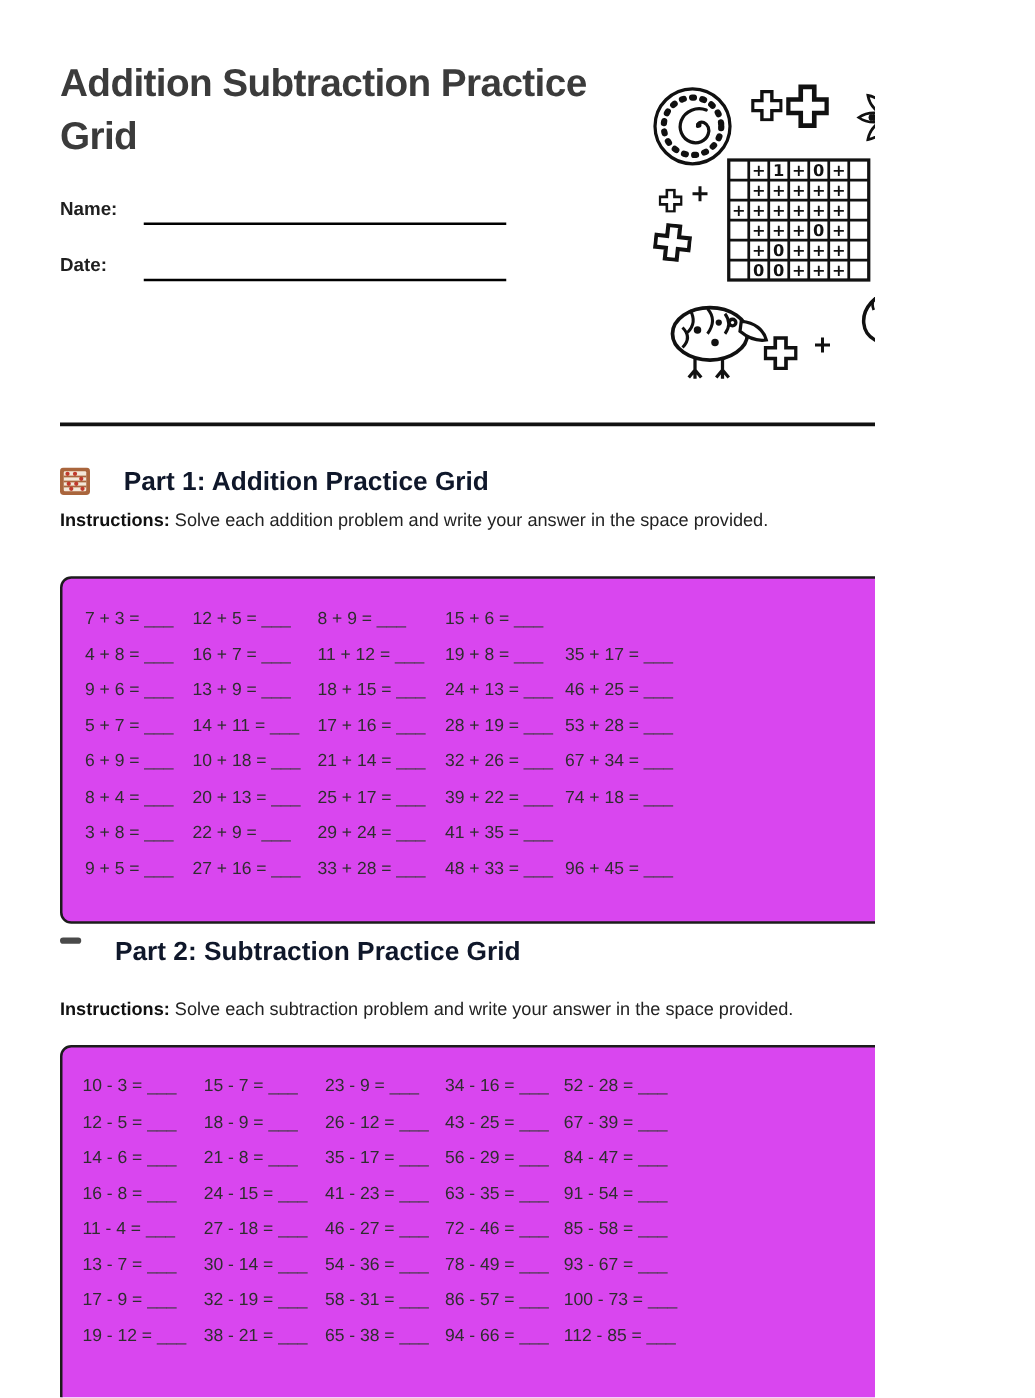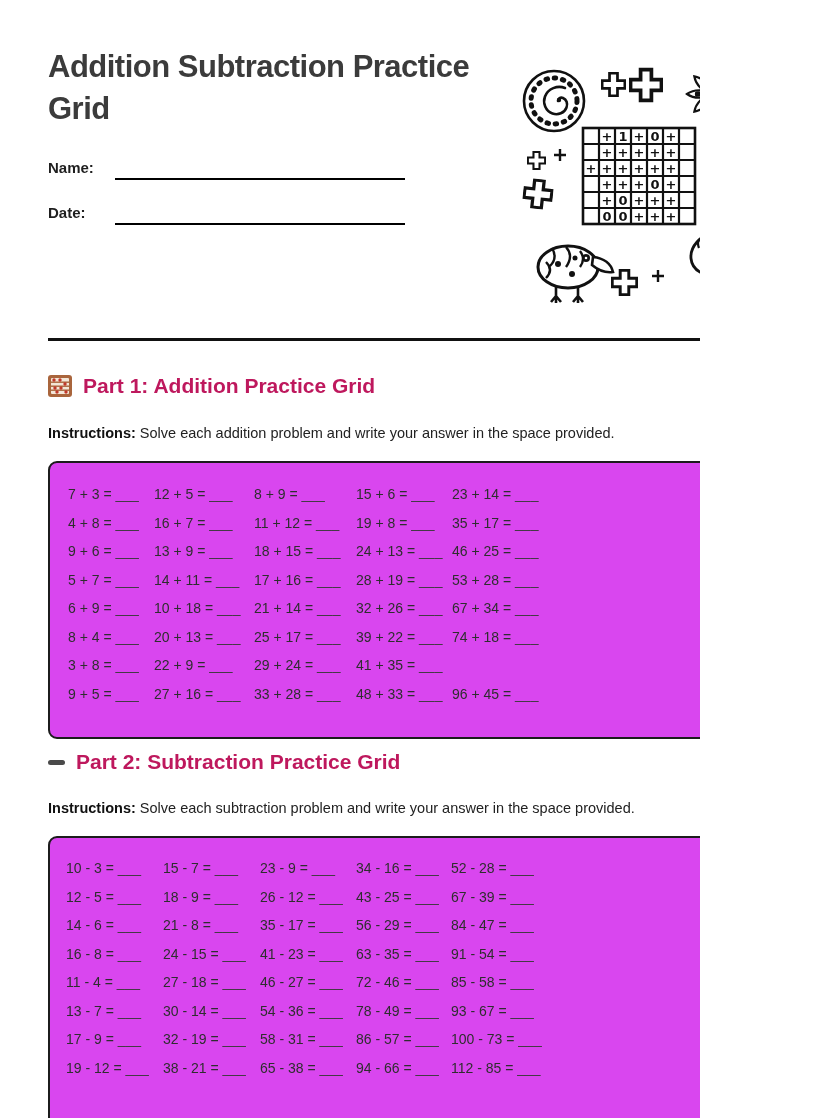--- a/index.html
+++ b/index.html
@@ -7,27 +7,27 @@
         font-family:"Liberation Sans",sans-serif;color:#2e2e2e;}
   .title{position:absolute;left:48px;top:46px;width:430px;font-size:31px;line-height:42px;
          font-weight:bold;color:#3b3b3b;letter-spacing:-0.5px;}
   .field-row{position:absolute;left:48px;display:flex;align-items:flex-end;}
   .field-row.name{top:158px;}
   .field-row.date{top:203px;align-items:flex-end;}
   .field-label{font-size:15px;font-weight:bold;color:#1f1f1f;width:67px;padding-bottom:4px;}
   .field-line{width:290px;height:20px;border-bottom:2px solid #000;}
   .illustration{position:absolute;left:500px;top:52px;}
   .rule{position:absolute;left:48px;top:338px;width:732px;height:3px;background:#111;}
-  .part-heading{position:absolute;left:48px;display:flex;align-items:center;gap:11px;
-                font-size:21px;font-weight:bold;color:#be185d;}
+  .part-heading{position:absolute;left:48px;display:flex;gap:27px;
+                font-size:21px;font-weight:bold;color:#0f172a;}
   .part-heading.p1{top:374px;}
   .part-heading.p2{top:750px;}
   .minus-glyph{display:inline-block;width:17px;height:5px;background:#4a4a4a;border-radius:2.5px;}
   .instructions{position:absolute;left:48px;font-size:14.5px;color:#222;}
-  .instructions.p1{top:425px;text-align:right;}
+  .instructions.p1{top:409px;text-align:right;}
   .instructions.p2{top:800px;text-align:right;}
   .instructions b{color:#111;}
   .problem-box{position:absolute;left:48px;width:727px;border:2px solid #1c1c1c;border-radius:9px;background:#d946ef;}
   .problem-box.p1{top:461px;height:257px;padding:17px 0 0 18px;}
   .problem-box.p2{top:836px;height:270px;padding:16px 0 0 16px;}
   .prow{display:grid;line-height:28.5px;font-size:14px;color:#2e2e2e;}
   .p1 .prow{grid-template-columns:86px 100px 102px 96px auto;}
   .p2 .prow{grid-template-columns:97px 97px 96px 95px auto;}
   .pcell{white-space:nowrap;}
   .ublank{color:#3a3a3a;letter-spacing:0;}
@@ -219,21 +219,20 @@
     </svg>
     <span>Part 1: Addition Practice Grid</span>
   </div>
   <div class="instructions p1"><b>Instructions:</b><span> Solve each addition problem and write your answer in the space provided.</span></div>
   <div class="problem-box p1">
       <div class="prow">
         <div class="pcell"><span>7 + 3 =</span> <span class="ublank">___</span></div>
         <div class="pcell"><span>12 + 5 =</span> <span class="ublank">___</span></div>
         <div class="pcell"><span>8 + 9 =</span> <span class="ublank">___</span></div>
         <div class="pcell"><span>15 + 6 =</span> <span class="ublank">___</span></div>
-        <div class="pcell"><span>23 + 14 =</span> <span class="ublank">___</span></div>
       </div>
       <div class="prow">
         <div class="pcell"><span>4 + 8 =</span> <span class="ublank">___</span></div>
         <div class="pcell"><span>16 + 7 =</span> <span class="ublank">___</span></div>
         <div class="pcell"><span>11 + 12 =</span> <span class="ublank">___</span></div>
         <div class="pcell"><span>19 + 8 =</span> <span class="ublank">___</span></div>
         <div class="pcell"><span>35 + 17 =</span> <span class="ublank">___</span></div>
       </div>
       <div class="prow">
         <div class="pcell"><span>9 + 6 =</span> <span class="ublank">___</span></div>

